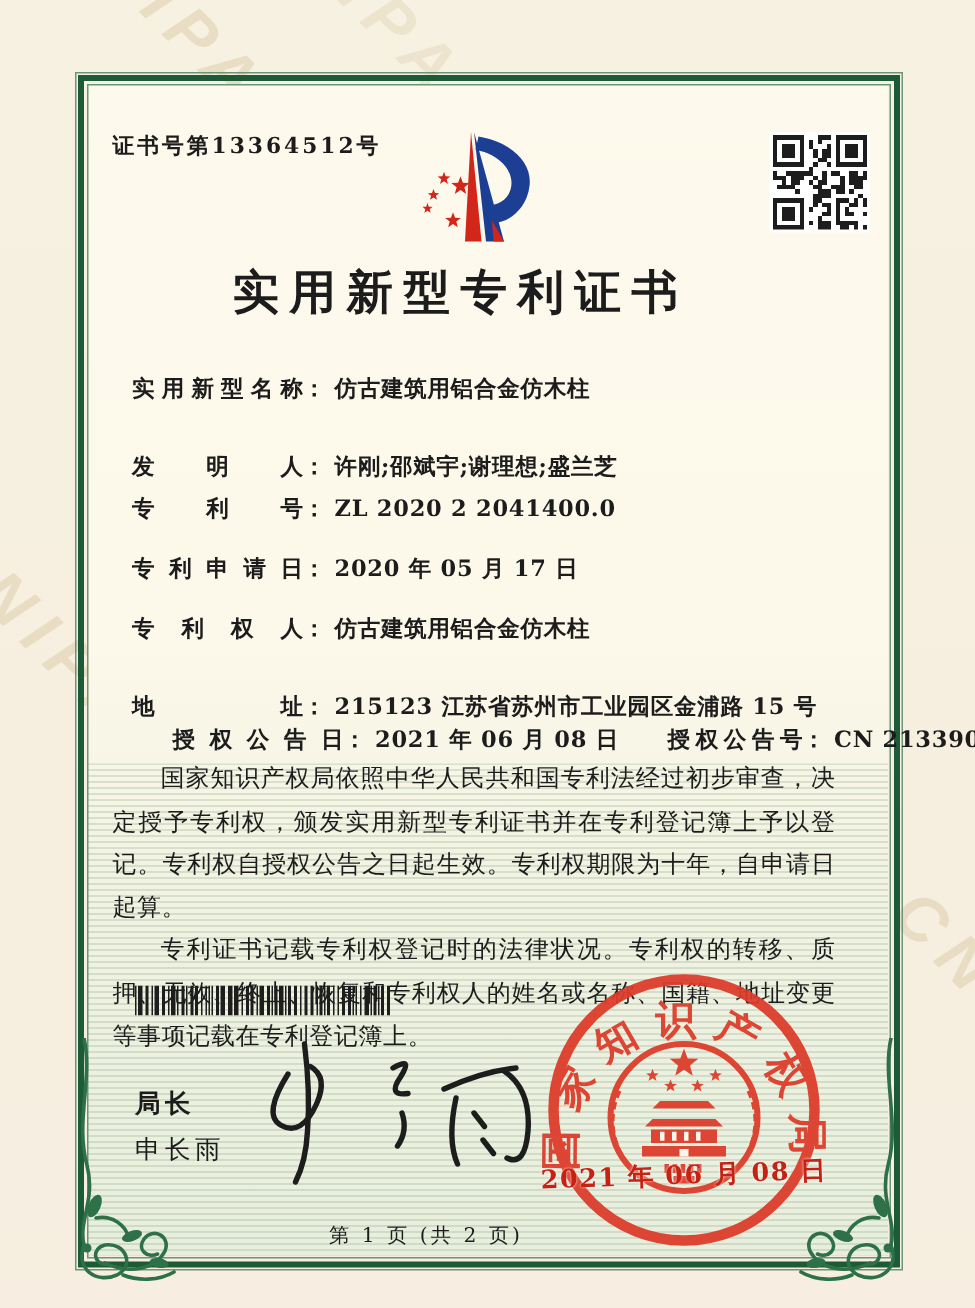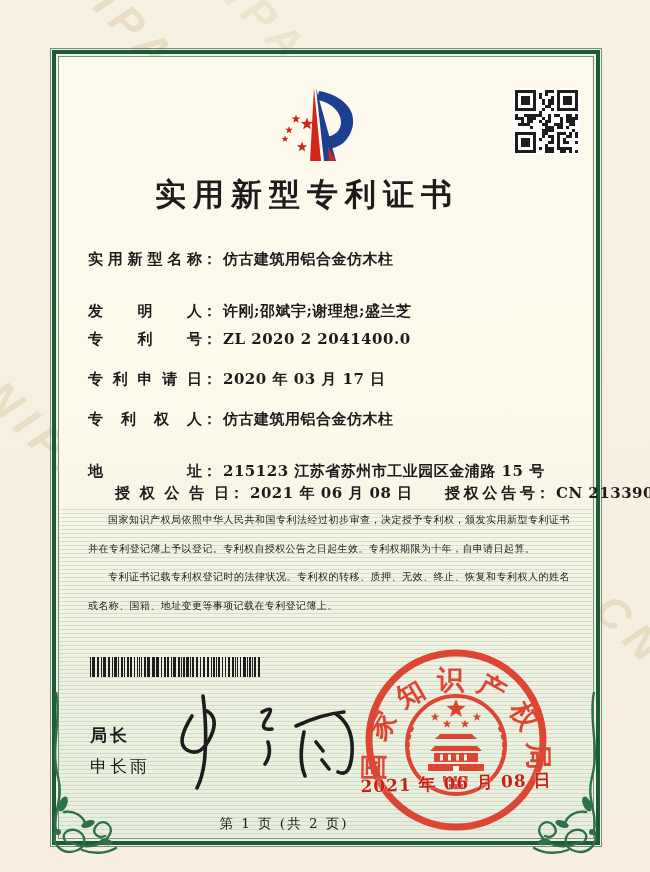--- a/index.html
+++ b/index.html
@@ -38,21 +38,21 @@
   .logo{position:absolute; left:278px; top:85px; width:94px; height:79px;}
   .qr{position:absolute; left:513px; top:88px; width:63px; height:63px; background:#fff; padding:2px;}
   .title{position:absolute; left:0; top:174px; width:614px; text-align:center;
          font-size:31px; font-weight:bold; letter-spacing:7px;}
   .field-row{position:absolute; left:88px; font-size:15px; white-space:nowrap;}
   .flabel{display:inline-block; width:114px; font-weight:bold; text-align:justify; text-align-last:justify; vertical-align:top;}
   .fcolon{font-weight:bold;}
   .fvalue{font-weight:600; margin-left:6px; letter-spacing:.5px;}
   .grant2{position:absolute; left:330px; top:0; white-space:nowrap;}
   .grant2 .flabel{width:90px;}
-  .paras{position:absolute; left:88px; top:506px; width:482px; font-size:10px; line-height:28.6px; text-align:justify;}
+  .paras{position:absolute; left:75px; top:506px; width:482px; font-size:16px; line-height:28.6px; text-align:justify;font-family:Liberation Mono, monospace;}
   .paras p{margin:0; text-indent:2em; letter-spacing:.4px;}
   .barcode{position:absolute; left:90px; top:657px; width:172px; height:20px;}
   .signer-title{position:absolute; left:90px; top:724px; font-family:"Liberation Sans",sans-serif; font-weight:600; font-size:17px; letter-spacing:3px;}
   .signer-name{position:absolute; left:90px; top:755px; font-family:"Liberation Sans",sans-serif; font-weight:400; font-size:17px; letter-spacing:3px;}
   .signature{position:absolute; left:162px; top:690px; width:210px; height:106px;}
   .seal{position:absolute; left:361px; top:645px; width:190px; height:190px; opacity:.93;}
   .seal-date{position:absolute; left:356px; top:772px; width:200px; text-align:center;
              color:#c62214; font-size:17px; font-weight:bold; letter-spacing:1px;
              transform:rotate(-2deg); text-shadow:0 0 2px rgba(255,255,255,.9);}
   .footer{position:absolute; left:0; top:815px; width:568px; text-align:center; font-size:13.5px; letter-spacing:2px;}
@@ -99,20 +99,21 @@
       <path d="M46,158 c10,4 24,4 34,-2"></path>
     </g>
     <g fill="#2e7048">
       <ellipse cx="27" cy="112" rx="4" ry="8" transform="rotate(24 27 112)"></ellipse>
       <ellipse cx="52" cy="132" rx="3.4" ry="7" transform="rotate(70 52 132)"></ellipse>
       <ellipse cx="70" cy="150" rx="3.2" ry="6.4" transform="rotate(100 70 150)"></ellipse>
       <circle cx="22" cy="140" r="3"></circle>
     </g>
   </svg>
 
+  <div class="cert-no">证书号第13364512号</div>
 
   <svg class="logo" viewBox="0 0 94 79">
     <g id="logo-stars">
         <polygon points="18.00,29.50 19.11,32.47 22.28,32.61 19.80,34.58 20.65,37.64 18.00,35.89 15.35,37.64 16.20,34.58 13.72,32.61 16.89,32.47" fill="#d2261b"></polygon>
         <polygon points="29.00,32.50 30.60,36.79 35.18,36.99 31.60,39.84 32.82,44.26 29.00,41.73 25.18,44.26 26.40,39.84 22.82,36.99 27.40,36.79" fill="#d2261b"></polygon>
         <polygon points="11.00,41.00 11.99,43.64 14.80,43.76 12.60,45.52 13.35,48.24 11.00,46.68 8.65,48.24 9.40,45.52 7.20,43.76 10.01,43.64" fill="#d2261b"></polygon>
         <polygon points="7.00,50.40 7.89,52.78 10.42,52.89 8.44,54.47 9.12,56.91 7.00,55.51 4.88,56.91 5.56,54.47 3.58,52.89 6.11,52.78" fill="#d2261b"></polygon>
         <polygon points="24.00,56.50 25.36,60.13 29.23,60.30 26.20,62.71 27.23,66.45 24.00,64.31 20.77,66.45 21.80,62.71 18.77,60.30 22.64,60.13" fill="#d2261b"></polygon>
       </g>
     <polygon points="36,3 32,76 43,76" fill="#d2261b"></polygon>
@@ -260,21 +261,21 @@
 
   <div class="title">实用新型专利证书</div>
 
   <div id="fields">
     <div class="field-row" style="top: 250px;"><span class="flabel">实用新型名称</span><span class="fcolon">：</span><span class="fvalue">仿古建筑用铝合金仿木柱</span></div>
 
     <div class="field-row" style="top: 302px;"><span class="flabel">发明人</span><span class="fcolon">：</span><span class="fvalue">许刚;邵斌宇;谢理想;盛兰芝</span></div>
 
     <div class="field-row" style="top: 330px;"><span class="flabel">专利号</span><span class="fcolon">：</span><span class="fvalue">ZL 2020 2 2041400.0</span></div>
 
-    <div class="field-row" style="top: 370px;"><span class="flabel">专利申请日</span><span class="fcolon">：</span><span class="fvalue">2020 年 03 月 17 日</span></div>
+    <div class="field-row" style="top: 370px;"><span class="flabel">专利申请日</span><span class="fcolon">：</span><span class="fvalue">2020 年 05 月 17 日</span></div>
 
     <div class="field-row" style="top: 410px;"><span class="flabel">专利权人</span><span class="fcolon">：</span><span class="fvalue">仿古建筑用铝合金仿木柱</span></div>
 
     <div class="field-row" style="top: 462px;"><span class="flabel">地址</span><span class="fcolon">：</span><span class="fvalue">215123 江苏省苏州市工业园区金浦路 15 号</span></div>
   </div>
 
   <div class="field-row" style="top:484px;margin-left:27px;">
     <span class="flabel">授权公告日</span><span class="fcolon">：</span><span class="fvalue">2021 年 06 月 08 日</span>
     <span class="grant2"><span class="flabel">授权公告号</span><span class="fcolon">：</span><span class="fvalue">CN 213390851 U</span></span>
   </div>

